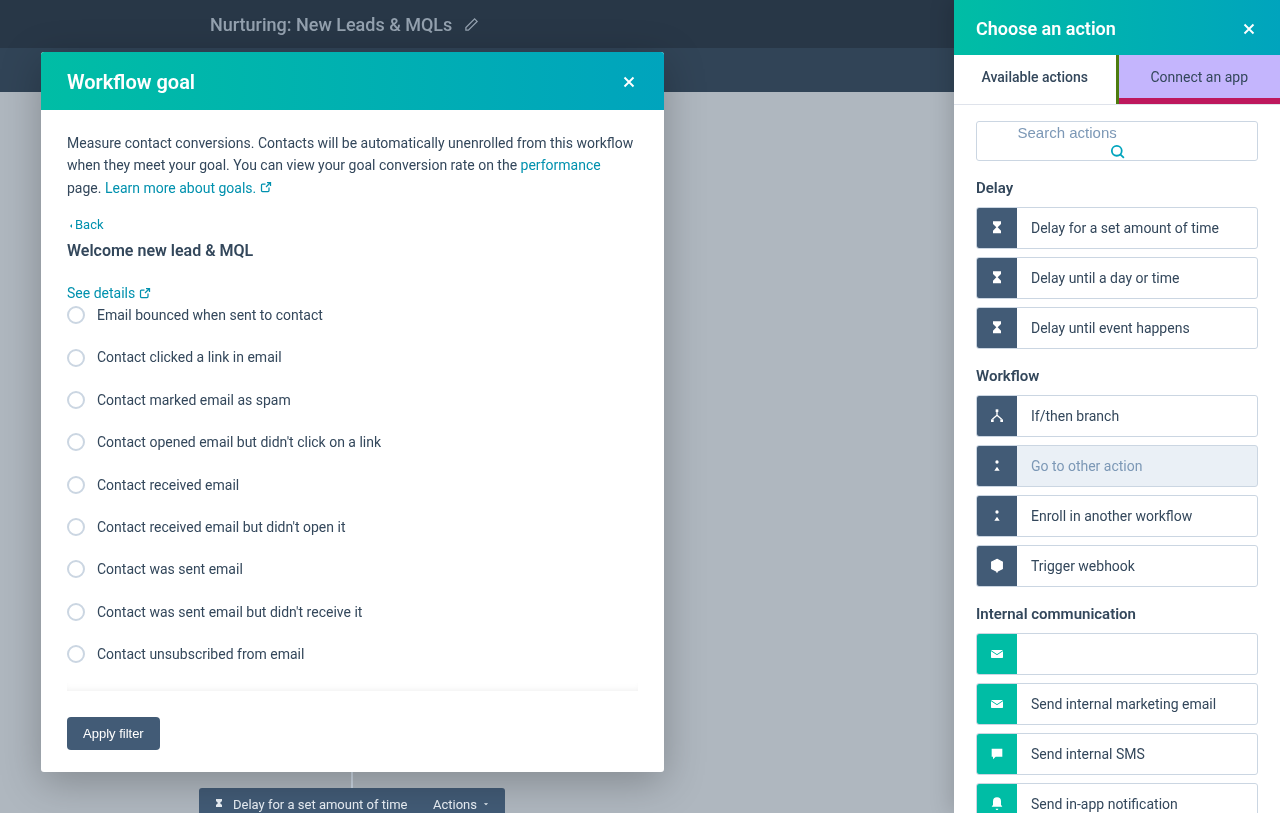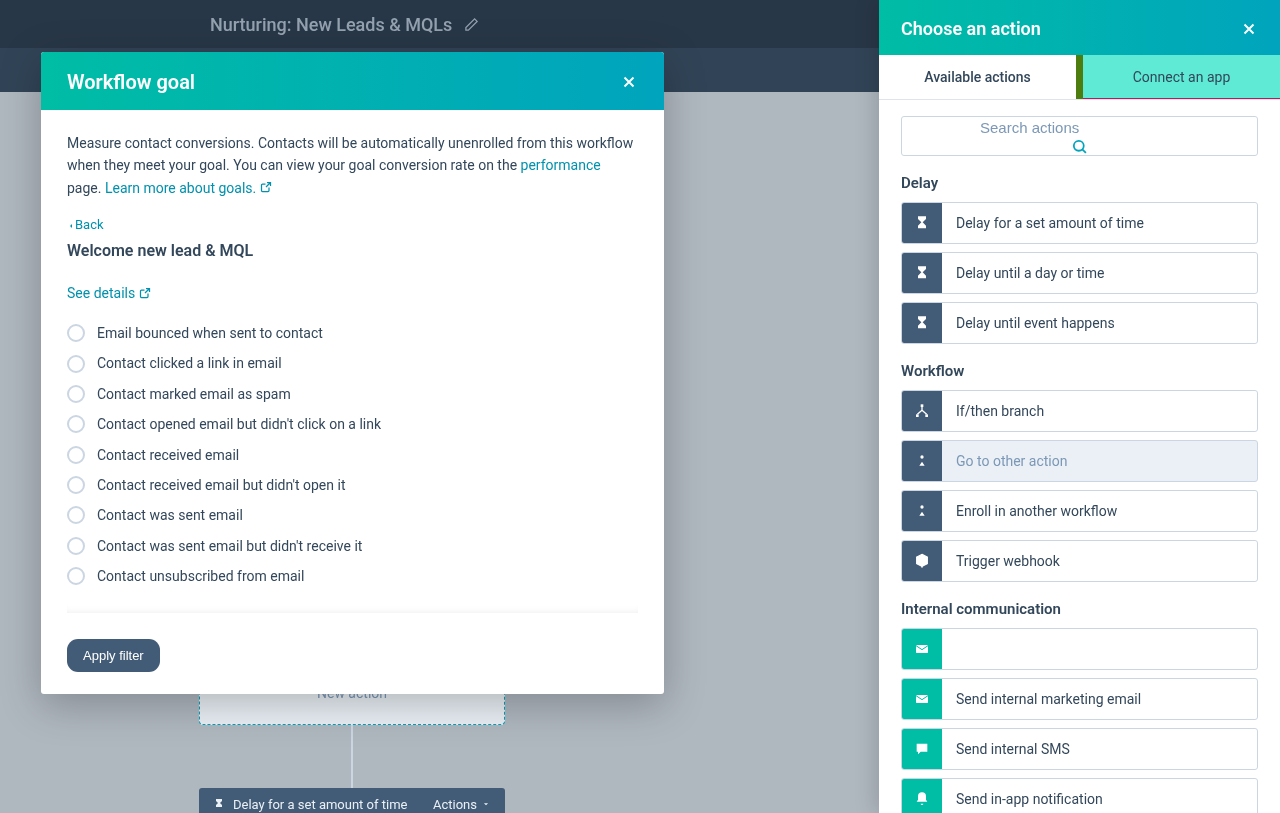--- a/index.html
+++ b/index.html
@@ -123,21 +123,21 @@
     margin-top: 2px;
   }
   .see-details {
     color: #0091ae;
     font-size: 14px;
     display: inline-flex;
     align-items: center;
     gap: 4px;
     margin-top: 18px;
   }
-  .radio-list { margin-top: 18px; display: flex; flex-direction: column; gap: 8px; }
+  .radio-list { margin-top: 0; display: flex; flex-direction: column; gap: 20px; }
   .radio-item {
     display: flex;
     align-items: center;
     gap: 12px;
     font-size: 14px;
     color: #33475b;
     cursor: pointer;
   }
   .radio {
     width: 18px; height: 18px;
@@ -157,37 +157,37 @@
   }
   .modal-footer {
     padding: 0 26px 22px;
   }
   .apply-btn {
     background: #425b76;
     color: #fff;
     border: none;
     padding: 9px 16px;
     font-size: 13px;
-    border-radius: 11px;
+    border-radius: 4px;
     cursor: pointer;
   }
   .filter-line {
     height: 8px;
     margin: 18px 0 10px;
     box-shadow: 0 -5px 8px -6px rgba(0,0,0,0.1) inset;
   }
   .ext-icon {
     display: inline-block;
   }
 
   
   .panel {
     position: absolute;
     top: 0; right: 0;
-    width: 401px;
+    width: 326px;
     height: 100%;
     background: #fff;
     box-shadow: -4px 0 20px rgba(0,0,0,0.15);
     display: flex;
     flex-direction: column;
     z-index: 50;
   }
   .panel-header {
     background: linear-gradient(90deg, #00bda5 0%, #00a4bd 100%);
     color: #fff;
@@ -201,29 +201,29 @@
     display: flex;
     border-bottom: 1px solid #dfe3eb;
   }
   .panel-tab {
     flex: 1;
     text-align: center;
     padding: 14px 0 13px;
     font-size: 14px;
     color: #33475b;
     cursor: pointer;
-    background: #5eead4;
-    border-bottom: 1px solid #be185d;
+    background: #c4b5fd;
+    border-bottom: 6px solid #be185d;
   }
   .panel-tab.active {
     background: #fff;
     font-weight: 500;
     border-bottom: none;
   }
-  .panel-tab:first-child { border-right: 7px solid #4d7c0f; }
+  .panel-tab:first-child { border-right: 3px solid #4d7c0f; }
   .panel-content {
     padding: 16px 22px;
     overflow-y: auto;
     flex: 1;
   }
   .search-box {
     display: flex;
     align-items: center;
     border: 1px solid #cbd6e2;
     border-radius: 3px;

